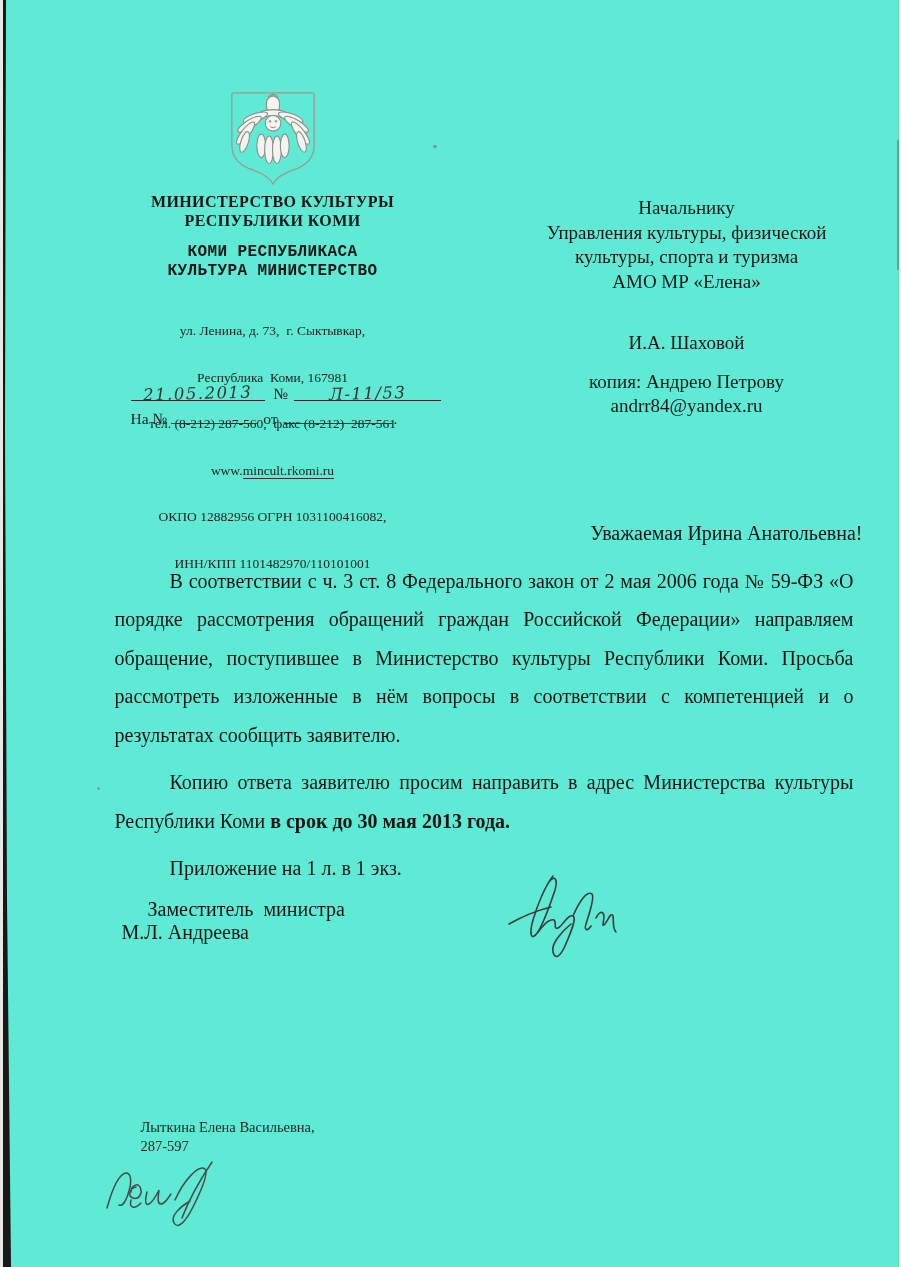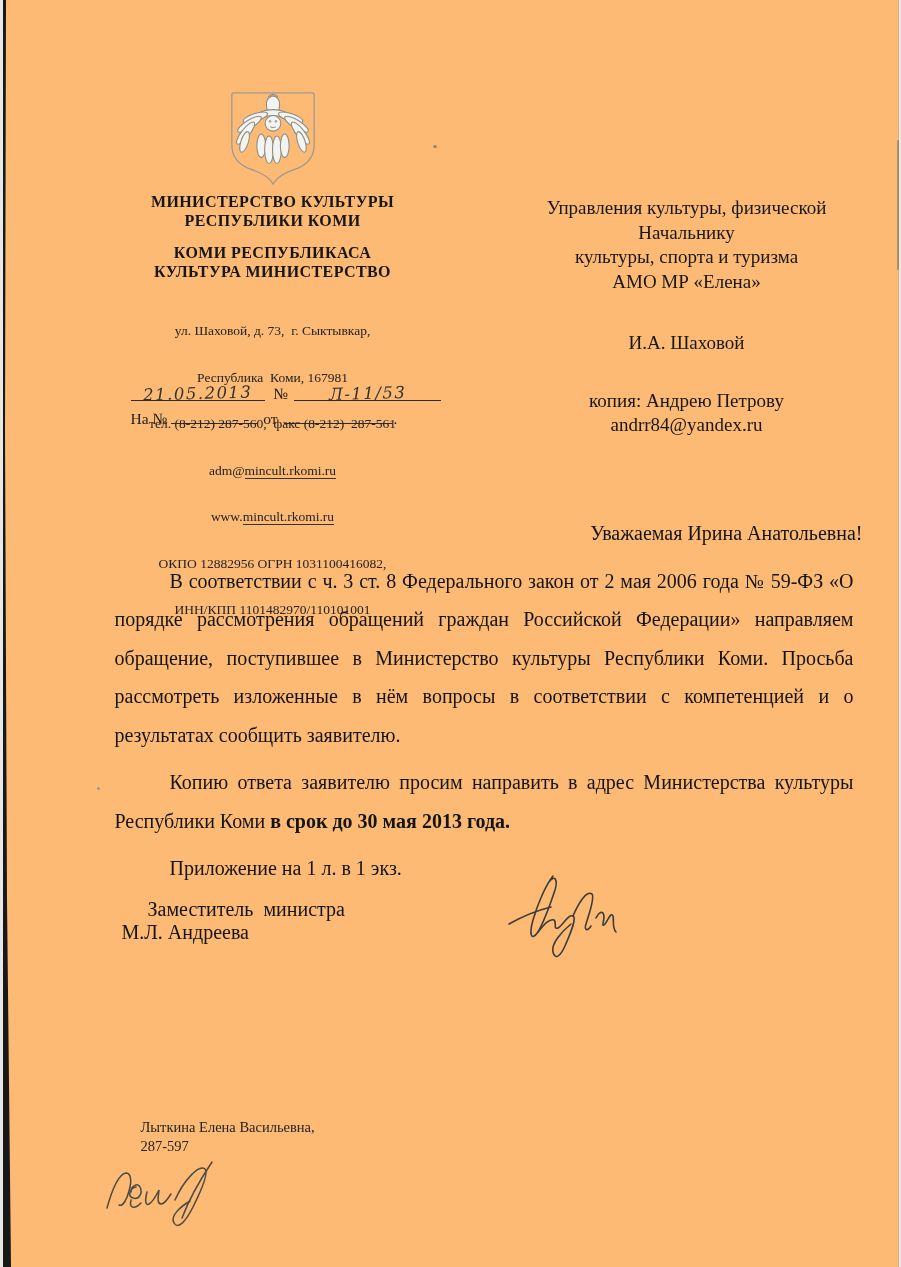--- a/index.html
+++ b/index.html
@@ -1,37 +1,37 @@
 <!DOCTYPE html>
 <html lang="ru"><head>
 <meta charset="utf-8">
 <style>
   html,body{margin:0;padding:0;background:#e8e8e6;}
   .page{
     position:relative;
     width:896px;height:1267px;
     margin:0 auto;
-    background:#fdba74;
+    background:#5eead4;
     overflow:hidden;
     font-family:"Liberation Serif","DejaVu Serif",serif;
     color:#1c1c1c;
   }
   
   .left-edge{position:absolute;left:0;top:0;}
   .right-edge-hairline{position:absolute;right:0;top:0;width:1px;height:100%;background:rgba(140,140,140,.28);}
   .right-edge-dark{position:absolute;right:0;top:140px;width:2px;height:130px;background:rgba(90,90,90,.45);border-radius:2px;}
   .speck{position:absolute;border-radius:50%;background:#8b8b88;}
   .speck.a{left:430px;top:145px;width:4px;height:3px;}
   .speck.b{left:94px;top:787px;width:3px;height:3px;background:#9a9a96;}
 
   
   .lh{position:absolute;left:108px;top:90px;width:324px;text-align:center;}
   .emblem{display:block;margin:0 auto 6px auto;}
   .lh-title{font-weight:bold;font-size:16px;line-height:19px;letter-spacing:.4px;color:#161616;}
-  .lh-title.komi{margin-top:13px;}
+  .lh-title.komi{margin-top:13px;font-family:Liberation Mono, monospace;}
   .lh-addr{margin-top:11px;font-size:13.5px;line-height:15.5px;white-space:pre-wrap;color:#222;}
   .lh-addr .dom{border-bottom:1px solid #333;padding-bottom:0px;}
 
   
   .refblock{position:absolute;left:128px;top:384px;width:310px;font-size:15.5px;color:#1d1d1d;}
   .refline{display:flex;align-items:baseline;}
   .blank{display:inline-block;border-bottom:1.4px solid #2b2b2b;height:16px;}
   .hand{
     font-style:italic;
     font-family:"DejaVu Serif",serif;
@@ -43,21 +43,21 @@
   .b-num{width:148px;text-align:center;margin-left:4px;}
   .nsign{margin:0 2px 0 8px;}
   .refline2{margin-top:4px;}
   .refline2 .lbl{margin-right:4px;}
   .b-in1{width:86px;margin-right:6px;}
   .b-in2{width:108px;margin:0 2px 0 6px;}
 
   
   .recipient{position:absolute;left:500px;top:196px;width:368px;text-align:center;font-size:19px;line-height:24.5px;color:#171717;}
   .recipient .name{margin-top:37px;}
-  .recipient .copy{margin-top:33px;font-family:Liberation Serif, serif;}
+  .recipient .copy{margin-top:14px;font-family:Liberation Serif, serif;}
 
   
   .body-text{position:absolute;left:103px;top:514px;width:757px;font-size:20px;line-height:38.5px;color:#141414;}
   .salutation{text-align:right;}
   .para{margin:9px;text-align:justify;text-indent:55px;}
   .para.last{text-align:left;}
   .deadline{font-weight:bold;}
 
   
   .sigrow{position:absolute;left:119px;top:898px;width:757px;display:flex;justify-content:space-between;font-size:20px;color:#141414;flex-direction:column;}
@@ -113,24 +113,23 @@
     <div class="lh-title">
       <div>МИНИСТЕРСТВО КУЛЬТУРЫ</div>
       <div>РЕСПУБЛИКИ КОМИ</div>
     </div>
     <div class="lh-title komi">
       <div>КОМИ РЕСПУБЛИКАСА</div>
       <div>КУЛЬТУРА МИНИСТЕРСТВО</div>
     </div>
 
     <div class="lh-addr">
-      <div>ул. Шаховой, д. 73,  г. Сыктывкар,</div>
+      <div>ул. Ленина, д. 73,  г. Сыктывкар,</div>
       <div>Республика  Коми, 167981</div>
       <div>тел. (8-212) 287-560,  факс (8-212)  287-561</div>
-      <div><span>adm@</span><span class="dom">mincult.rkomi.ru</span></div>
       <div><span>www.</span><span class="dom">mincult.rkomi.ru</span></div>
       <div>ОКПО 12882956 ОГРН 1031100416082,</div>
       <div>ИНН/КПП 1101482970/110101001</div>
     </div>
   </div>
 
   <div class="refblock">
     <div class="refline">
       <span class="blank b-date"><span class="hand">21.05.2013</span></span>
       <span class="nsign">№</span>
@@ -139,22 +138,22 @@
     <div class="refline refline2">
       <span class="lbl">На №</span>
       <span class="blank b-in1"></span>
       <span>от</span>
       <span class="blank b-in2"></span>
       <span>.</span>
     </div>
   </div>
 
   <div class="recipient">
+    <div>Начальнику</div>
     <div>Управления культуры, физической</div>
-    <div>Начальнику</div>
     <div>культуры, спорта и туризма</div>
     <div>АМО МР «Елена»</div>
     <div class="name">И.А. Шаховой</div>
     <div class="copy">копия: Андрею Петрову</div>
     <div>andrr84@yandex.ru</div>
   </div>
 
   <div class="body-text">
     <div class="salutation">Уважаемая Ирина Анатольевна!</div>
     <p class="para">В соответствии с ч. 3 ст. 8 Федерального закон от 2 мая 2006 года № 59-ФЗ «О порядке рассмотрения обращений граждан Российской Федерации» направляем обращение, поступившее в Министерство культуры Республики Коми. Просьба рассмотреть изложенные в нём вопросы в соответствии с компетенцией и о результатах сообщить заявителю.</p>

